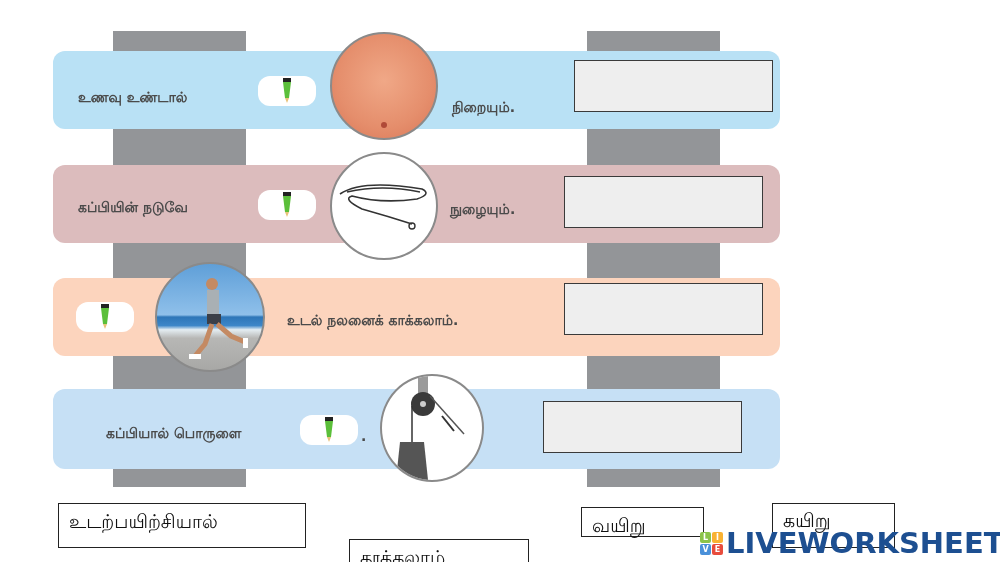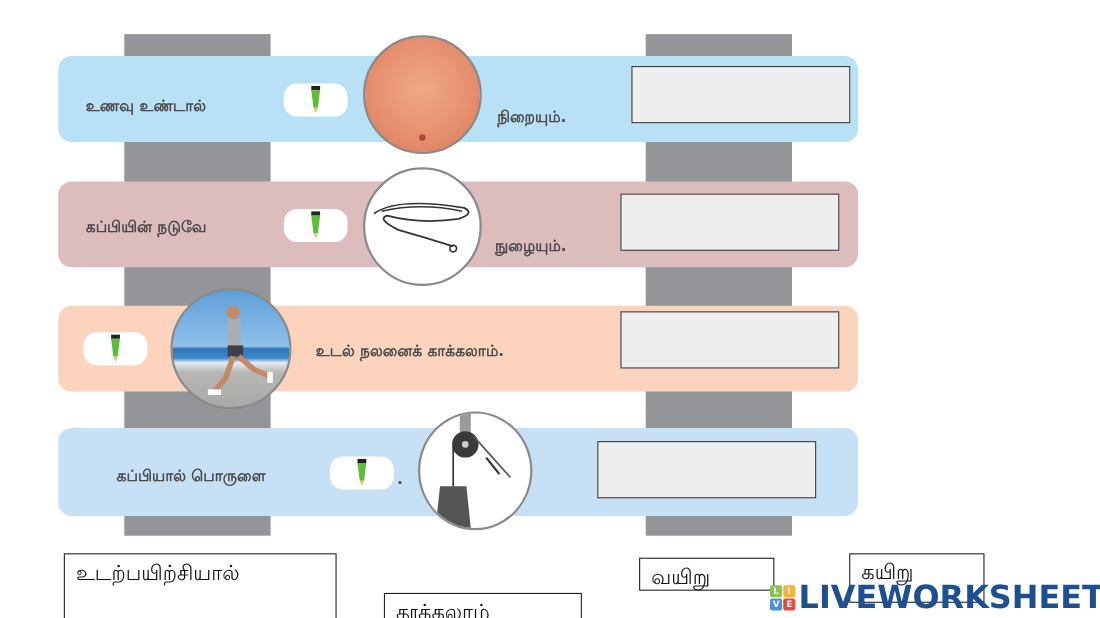--- a/index.html
+++ b/index.html
@@ -75,21 +75,21 @@
       <polygon points="6,20 10,20 8,25" fill="#e8c27a"></polygon>
     </svg>
 </div>
 <div class="circle" style="left:330px; top:152px; width:108px; height:108px;">
   <svg width="104" height="104" viewBox="0 0 104 104">
       <path d="M8 40 Q30 25 90 35 Q100 40 85 45 Q50 50 20 42 Q10 45 30 55 Q55 62 80 70" fill="none" stroke="#333" stroke-width="1.6"></path>
       <path d="M15 38 Q50 30 88 38" fill="none" stroke="#333" stroke-width="1.4"></path>
       <circle cx="80" cy="72" r="3" fill="none" stroke="#333" stroke-width="1.4"></circle>
     </svg>
 </div>
-<span class="row-text" style="left:450px; top:216px;">நுழையும்.</span>
+<span class="row-text" style="left:450px; top:201px;">நுழையும்.</span>
 <input class="answer-box" type="text" style="left: 564px; top: 176px; width: 199px; height: 52px;" value="">
 
 <div class="row" style="left:53px; top:278px; width:727px; height:78px; background:#fcd4bd;"></div>
 <div class="pencil-chip" style="left:76px; top:302px;">
   <svg width="16" height="26" viewBox="0 0 16 26">
       <rect x="4" y="0" width="8" height="4" fill="#222"></rect>
       <polygon points="4,4 12,4 10,20 6,20" fill="#5bbf3a"></polygon>
       <polygon points="6,20 10,20 8,25" fill="#e8c27a"></polygon>
     </svg>
 </div>
@@ -123,21 +123,21 @@
       <circle cx="41" cy="28" r="12" fill="#3a3a3a"></circle>
       <circle cx="41" cy="28" r="3" fill="#ccc"></circle>
       <line x1="30" y1="30" x2="30" y2="66" stroke="#333" stroke-width="1.5"></line>
       <line x1="48" y1="20" x2="82" y2="58" stroke="#555" stroke-width="1.5"></line>
       <line x1="60" y1="40" x2="72" y2="55" stroke="#333" stroke-width="2"></line>
       <polygon points="18,66 42,66 46,104 14,104" fill="#555"></polygon>
     </svg>
 </div>
 <input class="answer-box" type="text" style="left: 543px; top: 401px; width: 199px; height: 52px;" value="">
 
-<div class="word-card" style="left:58px; top:503px; width:248px; height:60px;">உடற்பயிற்சியால்</div>
+<div class="word-card" style="left:58px; top:503px; width:248px; height:45px;">உடற்பயிற்சியால்</div>
 <div class="word-card" style="left:349px; top:503px; width:180px; height:45px;margin-top:36px;">தூக்கலாம்</div>
 <div class="word-card" style="left:581px; top:507px; width:123px; height:30px;">வயிறு</div>
 <div class="word-card" style="left:772px; top:503px; width:123px; height:45px;font-family:Liberation Serif, serif;">கயிறு</div>
 
 <div class="brand">
   <div class="brand-logo">
     <span style="background:#8bc34a;">L</span>
     <span style="background:#f9b233;">I</span>
     <span style="background:#4a90d9;">V</span>
     <span style="background:#e84c3d;">E</span>

